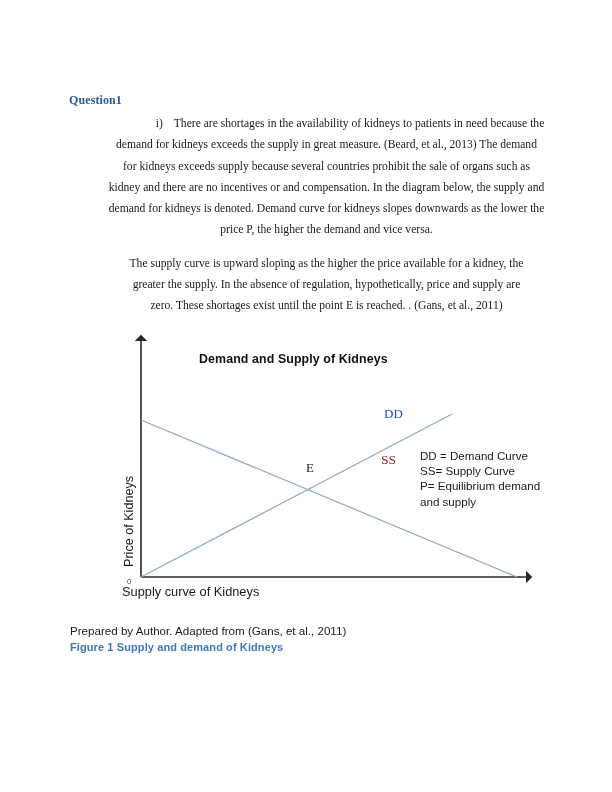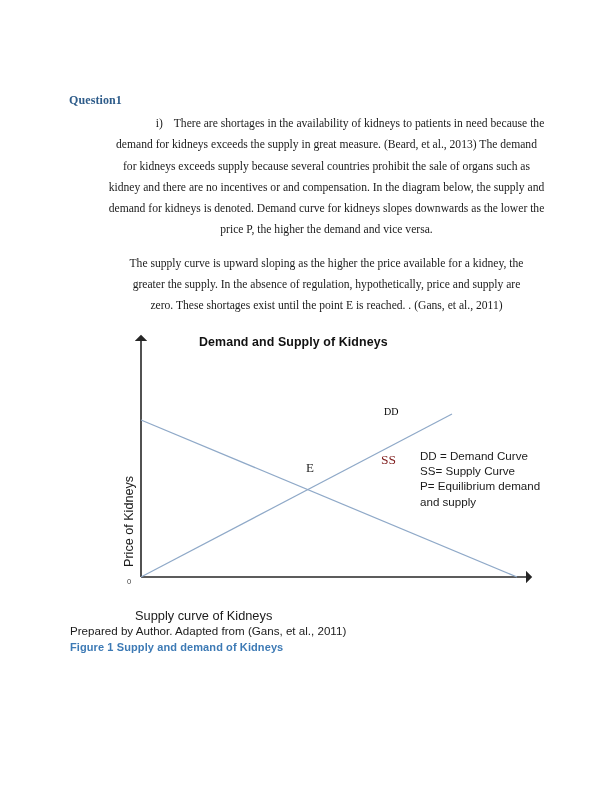--- a/index.html
+++ b/index.html
@@ -66,36 +66,36 @@
     height: 792px;
     pointer-events: none;
   }
   .figure svg {
     display: block;
   }
 
   .chart-title {
     position: absolute;
     left: 199px;
-    top: 335px;
+    top: 352px;
     font-family: "Liberation Sans", sans-serif;
     font-weight: bold;
     font-size: 12.4px;
     color: #111111;
     letter-spacing: 0.1px;
     white-space: nowrap;
   }
 
   .lbl-dd {
     position: absolute;
     left: 384px;
     top: 406px;
     font-family: "Liberation Serif", serif;
-    font-size: 10px;
-    color: #000000;
+    font-size: 13px;
+    color: #1d4ed8;
   }
   .lbl-ss {
     position: absolute;
     left: 381px;
     top: 452px;
     font-family: "Liberation Serif", serif;
     font-size: 13.5px;
     color: #7f1d1d;
   }
   .lbl-e {
@@ -134,27 +134,26 @@
     top: 567px;
     width: 0;
     height: 0;
   }
   .y-axis-wrap .y-axis-label {
     transform: rotate(-90deg);
   }
 
   .x-axis-label {
     position: absolute;
-    left: 135px;
+    left: 122px;
     top: 584px;
     font-family: "Liberation Sans", sans-serif;
     font-size: 12.8px;
     color: #1b1b1b;
     white-space: nowrap;
-    margin-top: 24px;
   }
 
   .origin-label {
     position: absolute;
     left: 127px;
     top: 577px;
     font-family: "Liberation Sans", sans-serif;
     font-size: 7.6px;
     color: #444444;
   }

